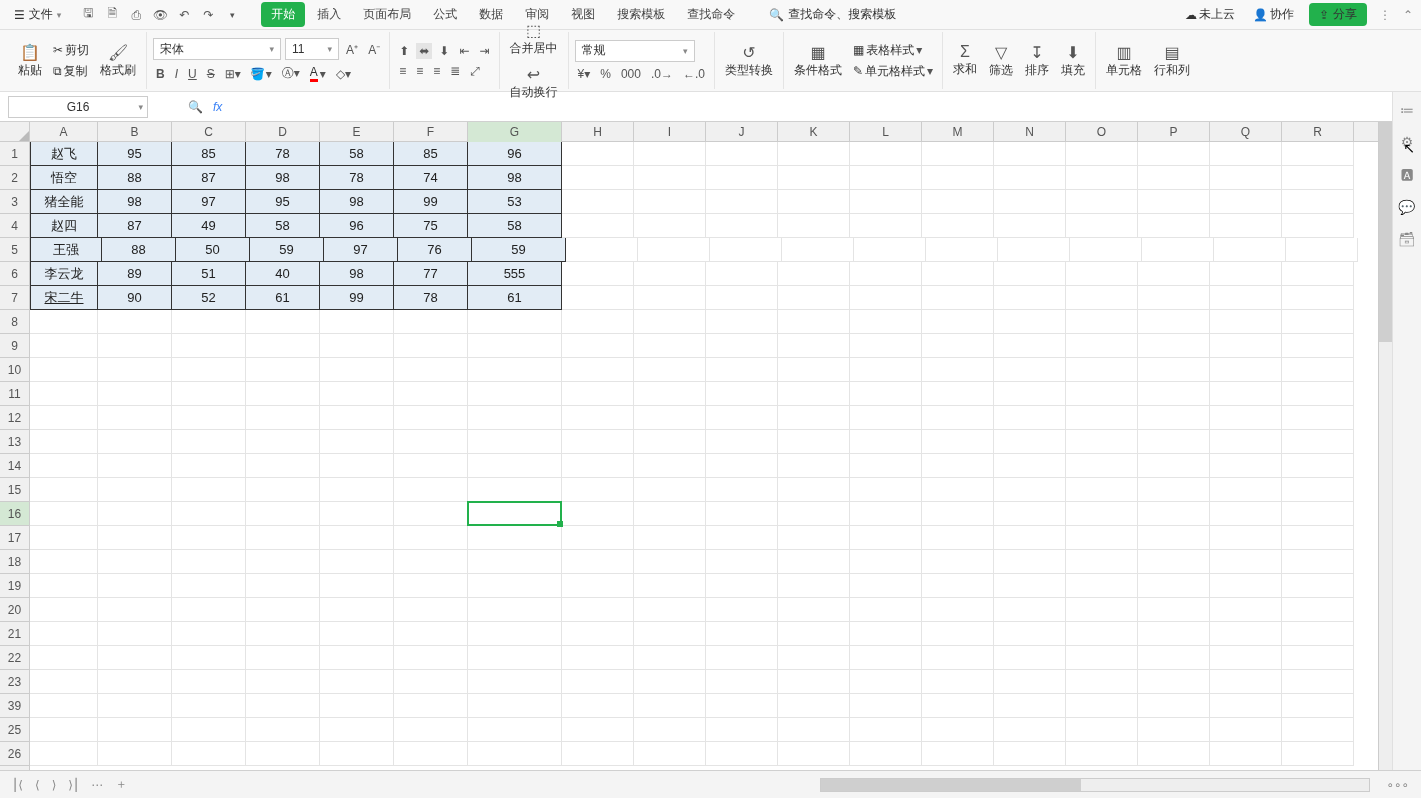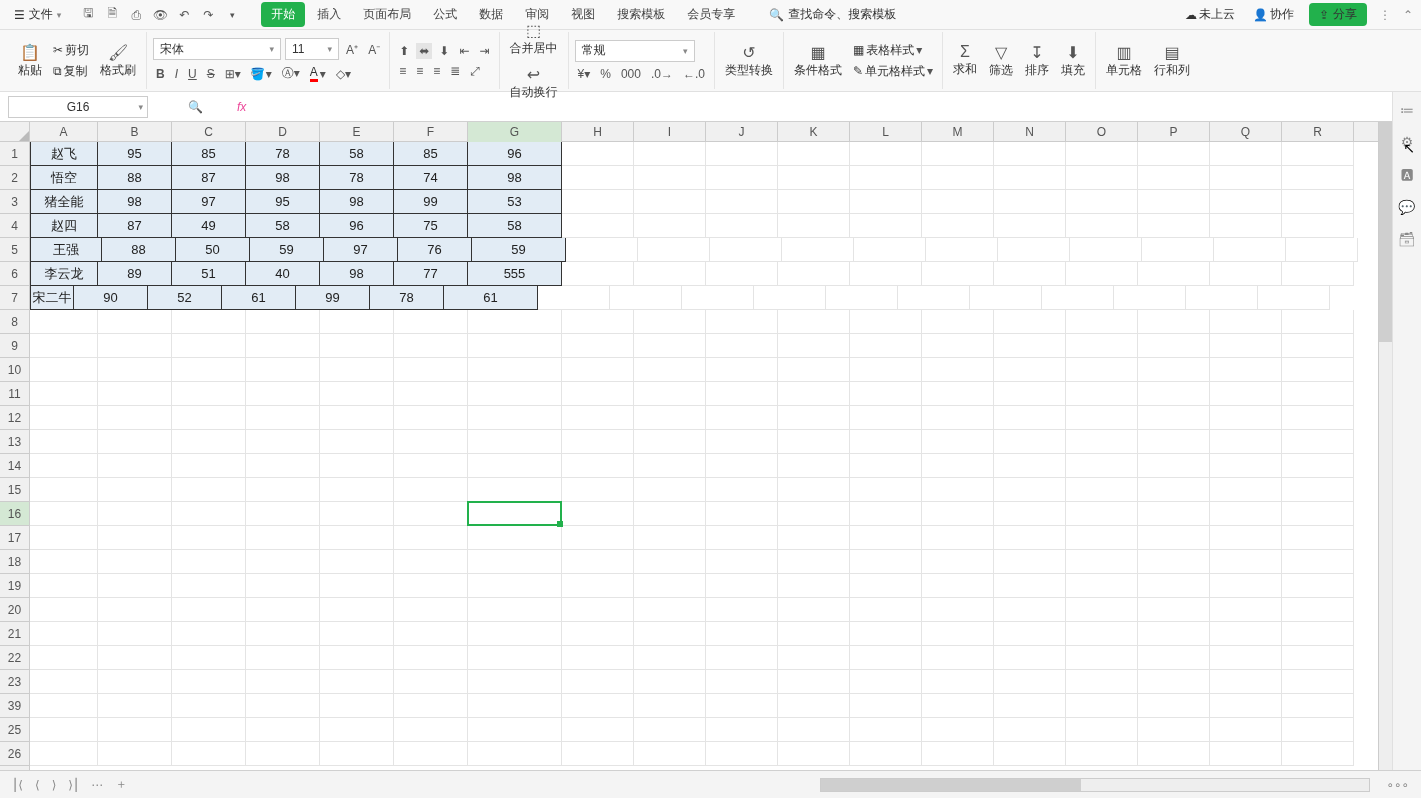--- a/index.html
+++ b/index.html
@@ -24,21 +24,21 @@
 .mini-btn{padding:1px 3px;cursor:pointer;font-size:12px;color:#555;display:flex;align-items:center;gap:2px;}
 .font-name{width:128px;height:22px;border:1px solid #ccc;background:#fff;padding:0 6px;display:flex;align-items:center;justify-content:space-between;}
 .font-size{width:54px;height:22px;border:1px solid #ccc;background:#fff;padding:0 6px;display:flex;align-items:center;justify-content:space-between;}
 .dd-arrow{font-size:9px;color:#888;}
 .num-fmt{width:120px;height:22px;border:1px solid #ccc;background:#fff;padding:0 6px;display:flex;align-items:center;justify-content:space-between;}
 
 .fbar{height:30px;display:flex;align-items:center;border-bottom:1px solid #d0d0d0;padding-left:8px;background:#fff;}
 .namebox{width:140px;height:22px;border:1px solid #ccc;display:flex;align-items:center;justify-content:center;position:relative;}
 .namebox .dd{position:absolute;right:4px;color:#888;font-size:9px;}
 .fx-area{display:flex;align-items:center;gap:10px;margin-left:40px;}
-.fx-ic{font-style:italic;color:#ec4899;margin-left:24px;}
+.fx-ic{font-style:italic;color:#3b82f6;}
 .formula-input{flex:1;height:22px;}
 
 .grid-wrap{position:absolute;top:122px;left:0;right:29px;bottom:28px;overflow:hidden;}
 .grid-corner{position:absolute;top:0;left:0;width:30px;height:20px;background:#f0f0f0;border-right:1px solid #ccc;border-bottom:1px solid #ccc;display:flex;align-items:flex-end;justify-content:flex-end;}
 .grid-corner svg{width:10px;height:10px;}
 .col-headers{position:absolute;top:0;left:30px;right:0;height:20px;display:flex;background:#f0f0f0;border-bottom:1px solid #ccc;}
 .col-h{height:20px;border-right:1px solid #ccc;display:flex;align-items:center;justify-content:center;color:#555;font-size:12px;position:relative;}
 .col-h.sel{background:#d4e8d4;}
 .row-headers{position:absolute;top:20px;left:0;width:30px;bottom:0;background:#f0f0f0;border-right:1px solid #ccc;}
 .row-h{height:24px;border-bottom:1px solid #ccc;display:flex;align-items:center;justify-content:center;color:#555;font-size:12px;}
@@ -87,21 +87,21 @@
     </div>
     <div class="tabs">
         <div class="tab active">开始</div>
         <div class="tab">插入</div>
         <div class="tab">页面布局</div>
         <div class="tab">公式</div>
         <div class="tab">数据</div>
         <div class="tab">审阅</div>
         <div class="tab">视图</div>
         <div class="tab">搜索模板</div>
-        <div class="tab">会员专享</div>
+        <div class="tab">查找命令</div>
       </div>
     <div class="search">
       <span>🔍</span>
       <span>查找命令、搜索模板</span>
     </div>
   </div>
   <div class="right">
     <div class="mini-btn">
       <span>☁</span>
       <span>未上云</span>
@@ -442,21 +442,21 @@
         <div class="cell" style="width: 72px;"></div>
         <div class="cell" style="width: 72px;"></div>
         <div class="cell" style="width: 72px;"></div>
         <div class="cell" style="width: 72px;"></div>
         <div class="cell" style="width: 72px;"></div>
         <div class="cell" style="width: 72px;"></div>
         <div class="cell" style="width: 72px;"></div>
         <div class="cell" style="width: 72px;"></div>
       </div>
       <div class="crow">
-        <div class="cell data-cell data-first" style="width: 44px;">宋二牛</div>
+        <div class="cell data-cell data-first" style="width: 68px; text-decoration: underline;">宋二牛</div>
         <div class="cell data-cell" style="width: 74px;">90</div>
         <div class="cell data-cell" style="width: 74px;">52</div>
         <div class="cell data-cell" style="width: 74px;">61</div>
         <div class="cell data-cell" style="width: 74px;">99</div>
         <div class="cell data-cell" style="width: 74px;">78</div>
         <div class="cell data-cell" style="width: 94px;">61</div>
         <div class="cell" style="width: 72px;"></div>
         <div class="cell" style="width: 72px;"></div>
         <div class="cell" style="width: 72px;"></div>
         <div class="cell" style="width: 72px;"></div>

